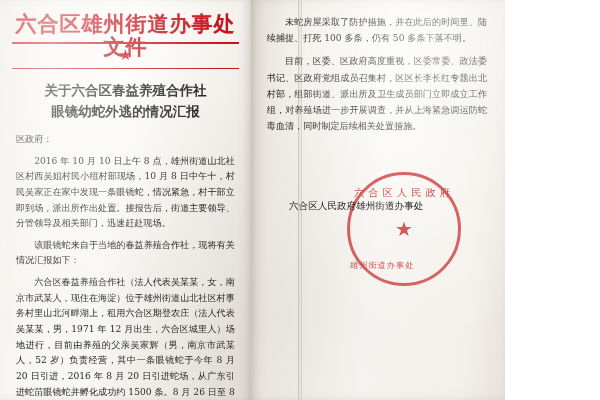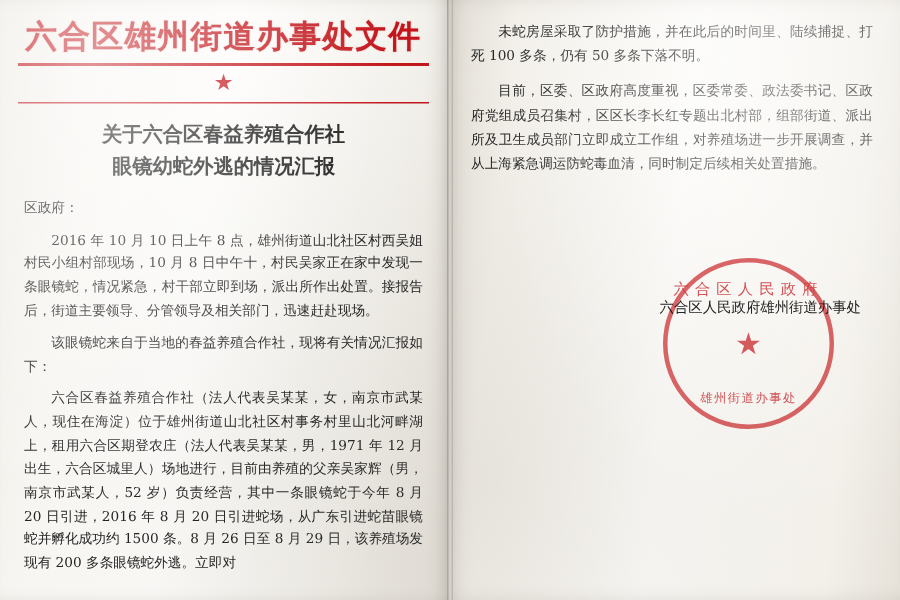--- a/index.html
+++ b/index.html
@@ -8,21 +8,21 @@
     background: #ffffff;
   }
   body {
     width: 600px;
     height: 400px;
     overflow: hidden;
     font-family: "DejaVu Sans", "Liberation Sans", sans-serif;
   }
   .page {
     position: relative;
-    width: 600px;
+    width: 505px;
     height: 400px;
     display: flex;
     background: #86efac;
   }
 
   
   .sheet-left {
     position: relative;
     width: 298px;
     height: 400px;
@@ -142,21 +142,21 @@
   .body-right p {
     margin: 0 0 7px 0;
     text-indent: 2em;
   }
 
   .signature {
     position: absolute;
     right: 26px;
     top: 196px;
     width: 190px;
-    text-align: right;
+    text-align: left;
     color: #232323;
     font-family: "DejaVu Serif", "Liberation Serif", serif;
     font-size: 9.6px;
     line-height: 2.0;
     z-index: 3;
   }
   .sign-date {
     letter-spacing: 1px;
   }
 
@@ -190,21 +190,20 @@
     color: rgba(206,32,38,0.9);
     font-family: "DejaVu Serif", "Liberation Serif", serif;
     font-size: 10px;
     letter-spacing: 4px;
     transform: scaleX(1.02);
   }
   .seal .seal-bottom {
     position: absolute;
     left: 0; right: 0;
     bottom: 12px;
-    text-align: center;
     color: rgba(206,32,38,0.9);
     font-family: "DejaVu Serif", "Liberation Serif", serif;
     font-size: 8.2px;
     letter-spacing: 1px;
   }
 
   .fold {
     position: absolute;
     left: 298px;
     top: 0;

